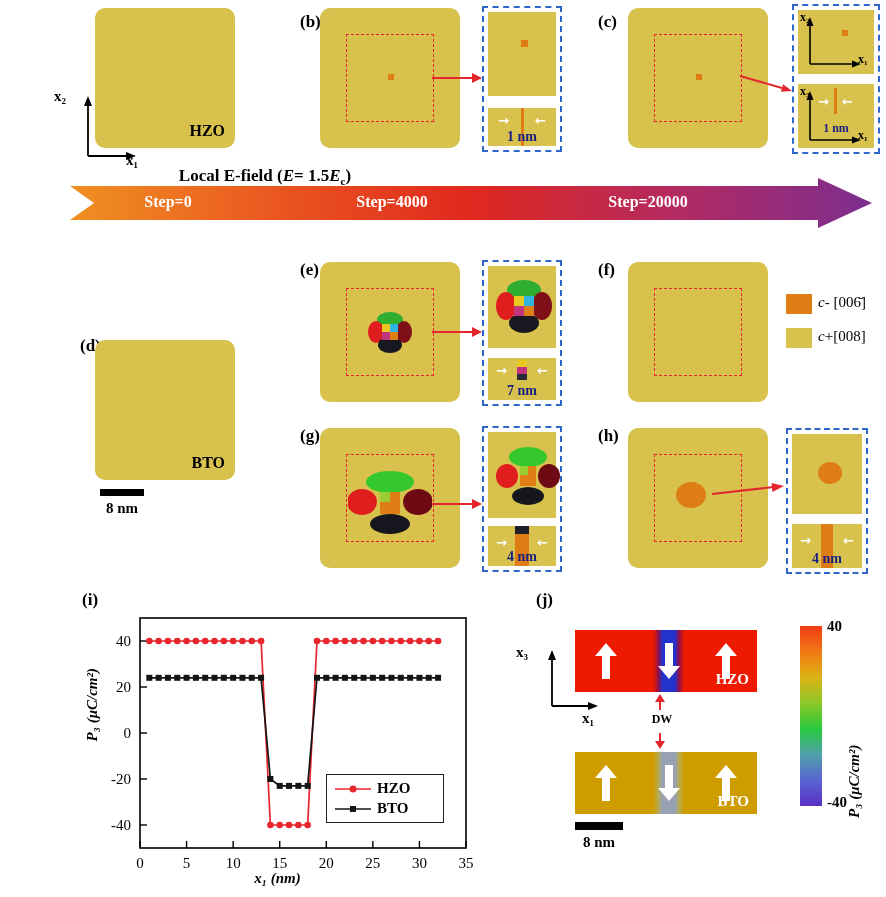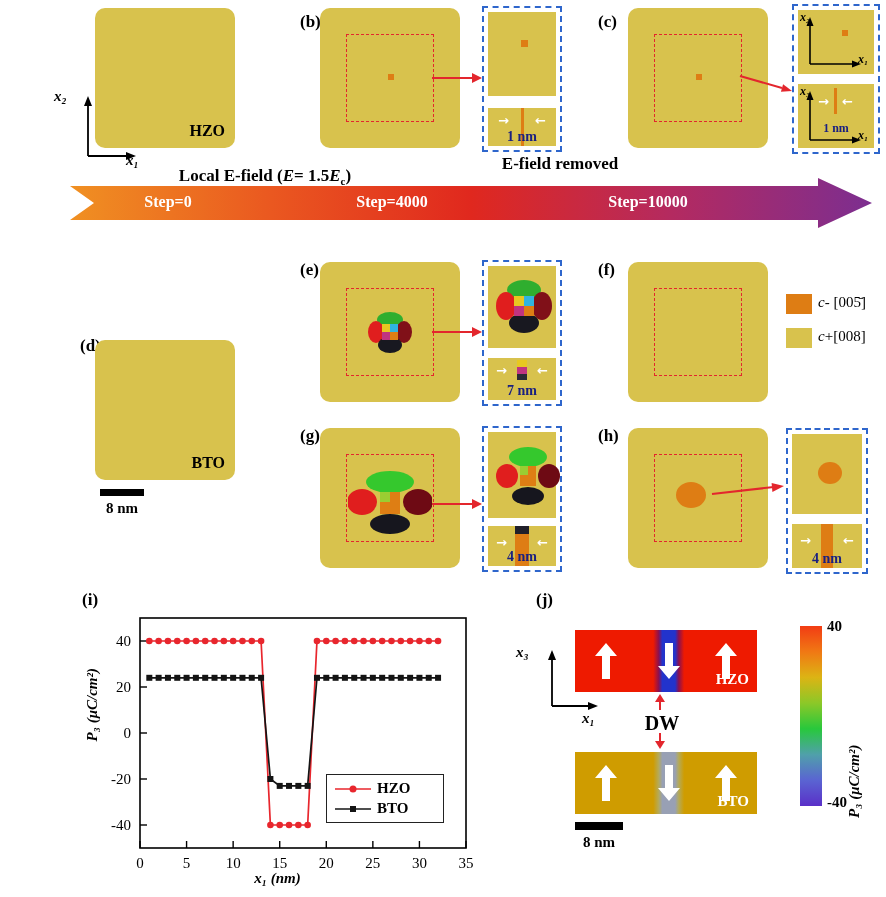--- a/index.html
+++ b/index.html
@@ -4,21 +4,21 @@
 <style>
   html,body{margin:0;padding:0;background:#fff;}
   .fig{position:relative;width:886px;height:897px;background:#fff;overflow:hidden;
        font-family:"Liberation Serif","DejaVu Serif",serif;color:#000;}
   .abs{position:absolute;}
   .plabel{position:absolute;font-weight:bold;font-size:17px;}
   .sq{position:absolute;width:140px;height:140px;border-radius:10px;background:var(--c_plus);}
   .rdash{position:absolute;left:26px;top:26px;width:86px;height:86px;border:1.6px dashed var(--red_accent);}
   .dot{position:absolute;width:6px;height:6px;background:var(--c_minus);}
   .mat{position:absolute;right:10px;bottom:8px;font-weight:bold;font-size:16px;}
-  .axlab{position:absolute;font-weight:bold;font-style:italic;font-size:15px;}
+  .axlab{position:absolute;font-weight:bold;font-size:15px;}
   .axlab.sm{font-size:12px;}
   .inset{position:absolute;border:2px dashed var(--blue_dash);background:#fff;box-sizing:border-box;padding:4px;display:flex;flex-direction:column;}
   .sub{background:var(--c_plus);position:relative;width:100%;flex:none;}
   .insarr{position:absolute;color:#fff;font-weight:bold;font-size:13px;line-height:1;font-family:"DejaVu Sans",sans-serif;}
   .scaletxt{position:absolute;left:0;right:0;bottom:1px;text-align:center;color:var(--scale_text);font-weight:bold;font-size:14px;}
   .vline{position:absolute;background:var(--c_minus);}
   .steps{position:absolute;color:#fff;font-weight:bold;font-size:16px;text-align:center;}
   .toplab{position:absolute;font-weight:bold;font-size:17px;text-align:center;}
   .scalebar{position:absolute;background:#000;}
   .sbtext{position:absolute;font-weight:bold;font-size:15px;text-align:center;}
@@ -32,21 +32,21 @@
         font-weight:bold;font-style:italic;font-size:15px;}
   .xlab{position:absolute;left:0;top:264px;width:415px;text-align:center;font-weight:bold;font-style:italic;font-size:15px;}
   .chart-legend{position:absolute;left:256px;top:168px;width:118px;border:1.2px solid #222;background:#fff;
         padding:5px 8px;display:flex;flex-direction:column;gap:3px;box-sizing:border-box;}
   .legrow{display:flex;align-items:center;gap:6px;font-weight:600;font-size:15px;}
   #plot text{font-family:"Liberation Serif","DejaVu Serif",serif;font-size:15px;}
   .cbar{position:absolute;left:800px;top:626px;width:22px;height:180px;}
   .cbarlab{position:absolute;font-weight:bold;font-size:15px;}
   .cbar-vert{position:absolute;left:846px;top:648px;height:170px;writing-mode:vertical-rl;transform:rotate(180deg);
         font-weight:bold;font-style:italic;font-size:15px;}
-  .dw{position:absolute;font-weight:bold;font-size:20px;text-align:center;}
+  .dw{position:absolute;font-weight:bold;font-size:12px;text-align:center;}
 </style>
 </head>
 <body>
 
 <div class="fig">
 
   <span class="plabel" style="left:100px;top:12px;">(a)</span>
   <div class="sq" style="left:95px;top:8px;">
     <span class="mat">HZO</span>
   </div>
@@ -111,37 +111,36 @@
       <span class="axlab sm" style="left:2px;top:0;">x₃</span>
       <span class="axlab sm" style="left:60px;top:44px;">x₁</span>
       <div class="vline" style="left:36px;top:4px;width:3px;height:26px;"></div>
       <span class="insarr" style="left:20px;top:11px;">→</span>
       <span class="insarr" style="left:44px;top:11px;">←</span>
       <div class="scaletxt" style="bottom:12px;font-size:12px;">1 nm</div>
     </div>
   </div>
 
   <span class="toplab" style="left:140px;top:166px;width:250px;"><span>Local E-field (</span><i>E</i><span>= 1.5</span><i>E</i><sub style="font-size:11px;">c</sub><span>)</span></span>
-  <span class="toplab" style="left:470px;top:154px;width:180px;">E-field removed</span>
 
   <svg class="abs" style="left:60px;top:176px;" width="826" height="54">
     <defs>
       <linearGradient id="tlgrad" x1="0" y1="0" x2="1" y2="0">
         <stop offset="0%" stop-color="#f09022"></stop>
         <stop offset="25%" stop-color="#ea5820"></stop>
         <stop offset="50%" stop-color="#e0281e"></stop>
         <stop offset="75%" stop-color="#b42a60"></stop>
         <stop offset="100%" stop-color="#7c2e90"></stop>
       </linearGradient>
     </defs>
     <polygon points="10,10 758,10 758,2 812,27 758,52 758,44 10,44 34,27" fill="url(#tlgrad)"></polygon>
   </svg>
   <span class="steps" style="left:118px;top:193px;width:100px;text-align:center;">Step=0</span>
   <span class="steps" style="left:330px;top:193px;width:124px;">Step=4000</span>
-  <span class="steps" style="left:578px;top:193px;width:140px;">Step=10000</span>
+  <span class="steps" style="left:578px;top:193px;width:140px;">Step=20000</span>
 
   <span class="plabel" style="left:300px;top:260px;">(e)</span>
   <div class="sq" style="left:320px;top:262px;">
     <div class="rdash"></div>
   </div>
   <svg class="abs" style="left:368px;top:310px;" width="44" height="44">
     <ellipse cx="22" cy="10" rx="13" ry="8" fill="#2fae2f"></ellipse>
     <ellipse cx="8" cy="22" rx="8" ry="11" fill="#e01e1e"></ellipse>
     <ellipse cx="36" cy="22" rx="8" ry="11" fill="#801018"></ellipse>
     <ellipse cx="22" cy="35" rx="12" ry="8" fill="#181820"></ellipse>
@@ -178,21 +177,21 @@
       <div class="scaletxt">7 nm</div>
     </div>
   </div>
 
   <span class="plabel" style="left:598px;top:260px;">(f)</span>
   <div class="sq" style="left:628px;top:262px;">
     <div class="rdash"></div>
   </div>
 
   <div class="abs" style="left:786px;top:294px;width:26px;height:20px;background:var(--c_minus);"></div>
-  <span class="abs" style="left:818px;top:294px;font-size:15px;"><i>c</i><span>- [005̄]</span></span>
+  <span class="abs" style="left:818px;top:294px;font-size:15px;"><i>c</i><span>- [006̄]</span></span>
   <div class="abs" style="left:786px;top:328px;width:26px;height:20px;background:var(--c_plus);"></div>
   <span class="abs" style="left:818px;top:328px;font-size:15px;"><i>c</i><span>+[008]</span></span>
 
   <span class="plabel" style="left:80px;top:336px;">(d)</span>
   <div class="sq" style="left:95px;top:340px;">
     <span class="mat">BTO</span>
   </div>
   <div class="scalebar" style="left:100px;top:489px;width:44px;height:7px;"></div>
   <span class="sbtext" style="left:94px;top:500px;width:56px;">8 nm</span>
 

